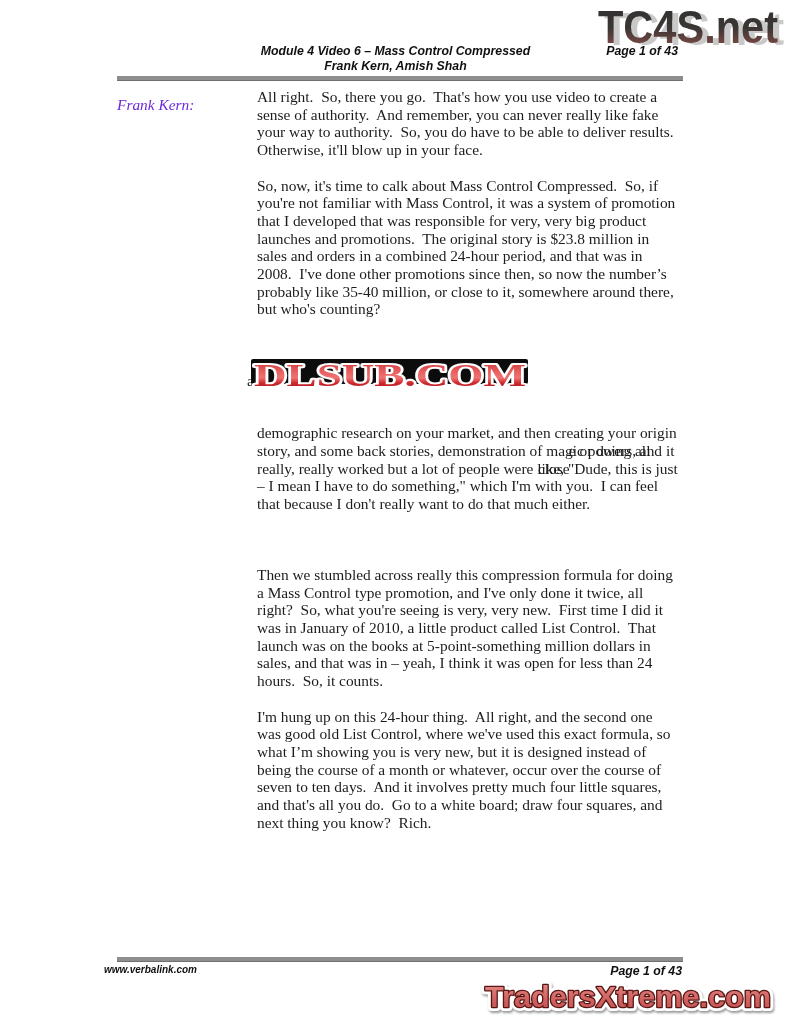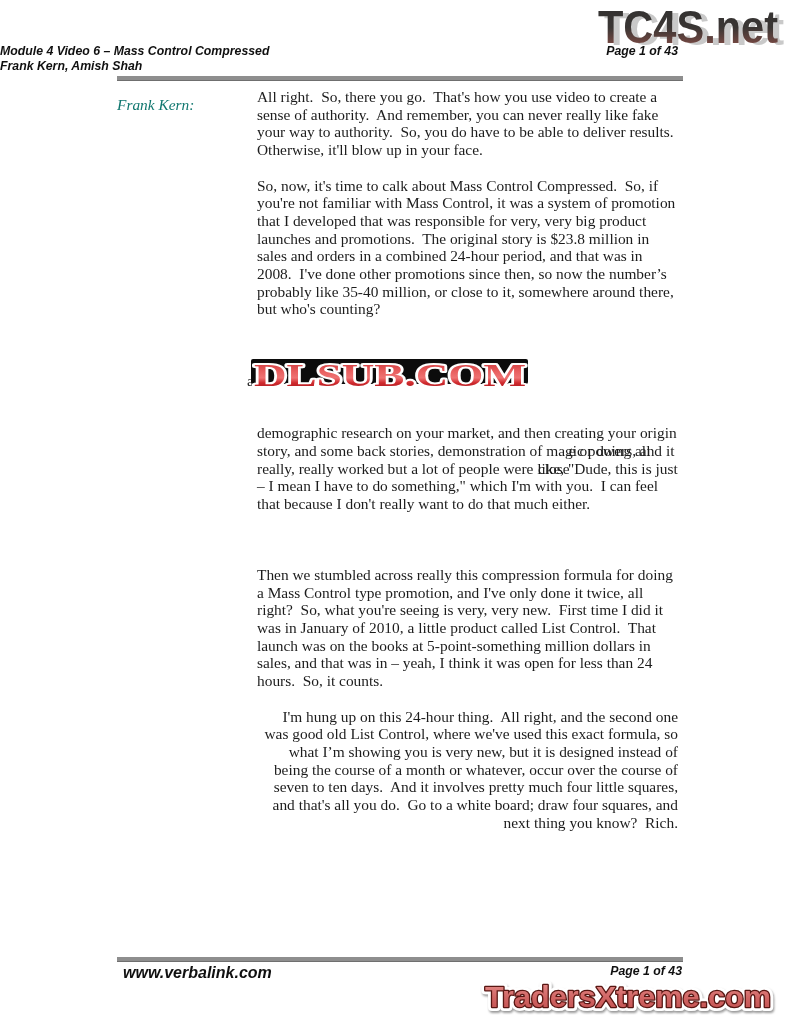--- a/index.html
+++ b/index.html
@@ -5,52 +5,52 @@
   html,body{margin:0;padding:0;background:#e8e8e8;}
   .page{
     position:relative;width:791px;height:1024px;background:#ffffff;
     margin:0 auto;overflow:hidden;
     font-family:"Liberation Serif", serif;color:#1c1c1c;
   }
   
   .tc4s-logo{position:absolute;left:596px;top:2px;width:192px;height:50px;}
   
   .header-title{
-    position:absolute;left:0;right:0;top:44px;text-align:left;
+    position:absolute;left:0;right:0;top:44px;text-align:center;
     font-family:"Liberation Sans", sans-serif;font-weight:bold;font-style:italic;
     font-size:12.3px;line-height:14.5px;color:#101010;
   }
   .header-page{
     position:absolute;top:44px;right:113px;
     font-family:"Liberation Sans", sans-serif;font-weight:bold;font-style:italic;
     font-size:12.3px;color:#101010;
   }
   .rule{position:absolute;left:117px;width:566px;height:3.5px;background:#8e8e8e;border-bottom:1px solid #6f6f6f;}
   .header-rule{top:76px;}
   .footer-rule{top:957px;}
   
   .speaker{
     position:absolute;left:117px;top:96px;
-    font-style:italic;font-size:15.4px;line-height:17.7px;color:#0f766e;
+    font-style:italic;font-size:15.4px;line-height:17.7px;color:#6d28d9;
   }
   .content{position:absolute;left:257px;top:88px;width:421px;}
   .para{
     margin:0 0 17.7px 0;font-size:15.4px;line-height:17.7px;
     white-space:pre-wrap;color:#1c1c1c;
   }
-  .para:last-child{margin-bottom:0;text-align:right;}
+  .para:last-child{margin-bottom:0;}
   
   .wm-line{position:relative;height:17.7px;padding-left:281px;overflow:visible;}
   .edge-frag{position:absolute;left:-10px;top:1px;width:5px;overflow:hidden;display:inline-block;z-index:1;}
   .dlsub-logo{position:absolute;left:-7px;top:-13px;width:295px;height:37px;z-index:2;}
   
   .footer-website{
-    position:absolute;left:123px;top:964px;
+    position:absolute;left:104px;top:964px;
     font-family:"Liberation Sans", sans-serif;font-weight:bold;font-style:italic;
-    font-size:16px;color:#101010;text-align:center;
+    font-size:10px;color:#101010;text-align:center;
   }
   .footer-page{
     position:absolute;right:109px;top:964px;
     font-family:"Liberation Sans", sans-serif;font-weight:bold;font-style:italic;
     font-size:12.3px;color:#101010;
   }
   .traders-logo{position:absolute;right:12px;top:979px;width:302px;height:38px;}
   svg text{font-family:"Liberation Sans", sans-serif;}
   svg text.serif{font-family:"Liberation Serif", serif;}
 </style>

